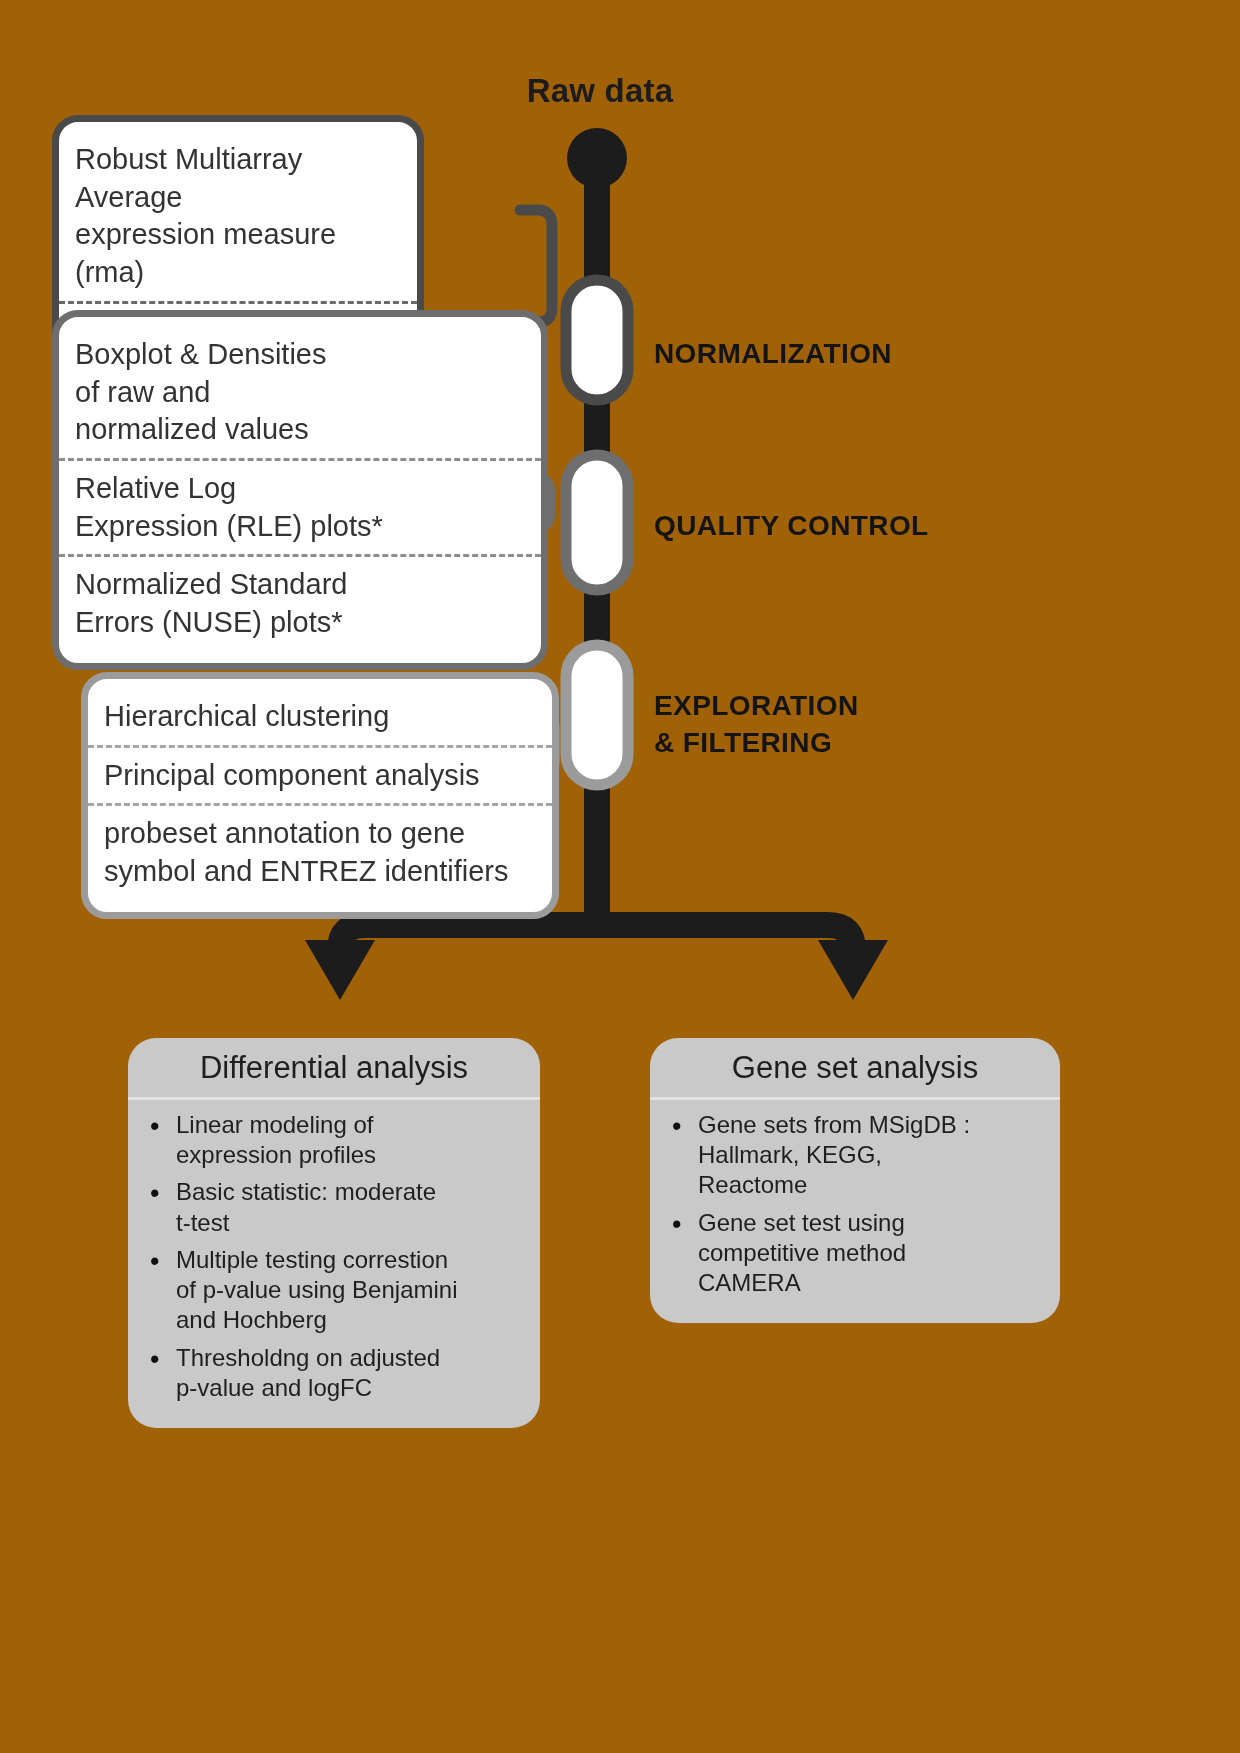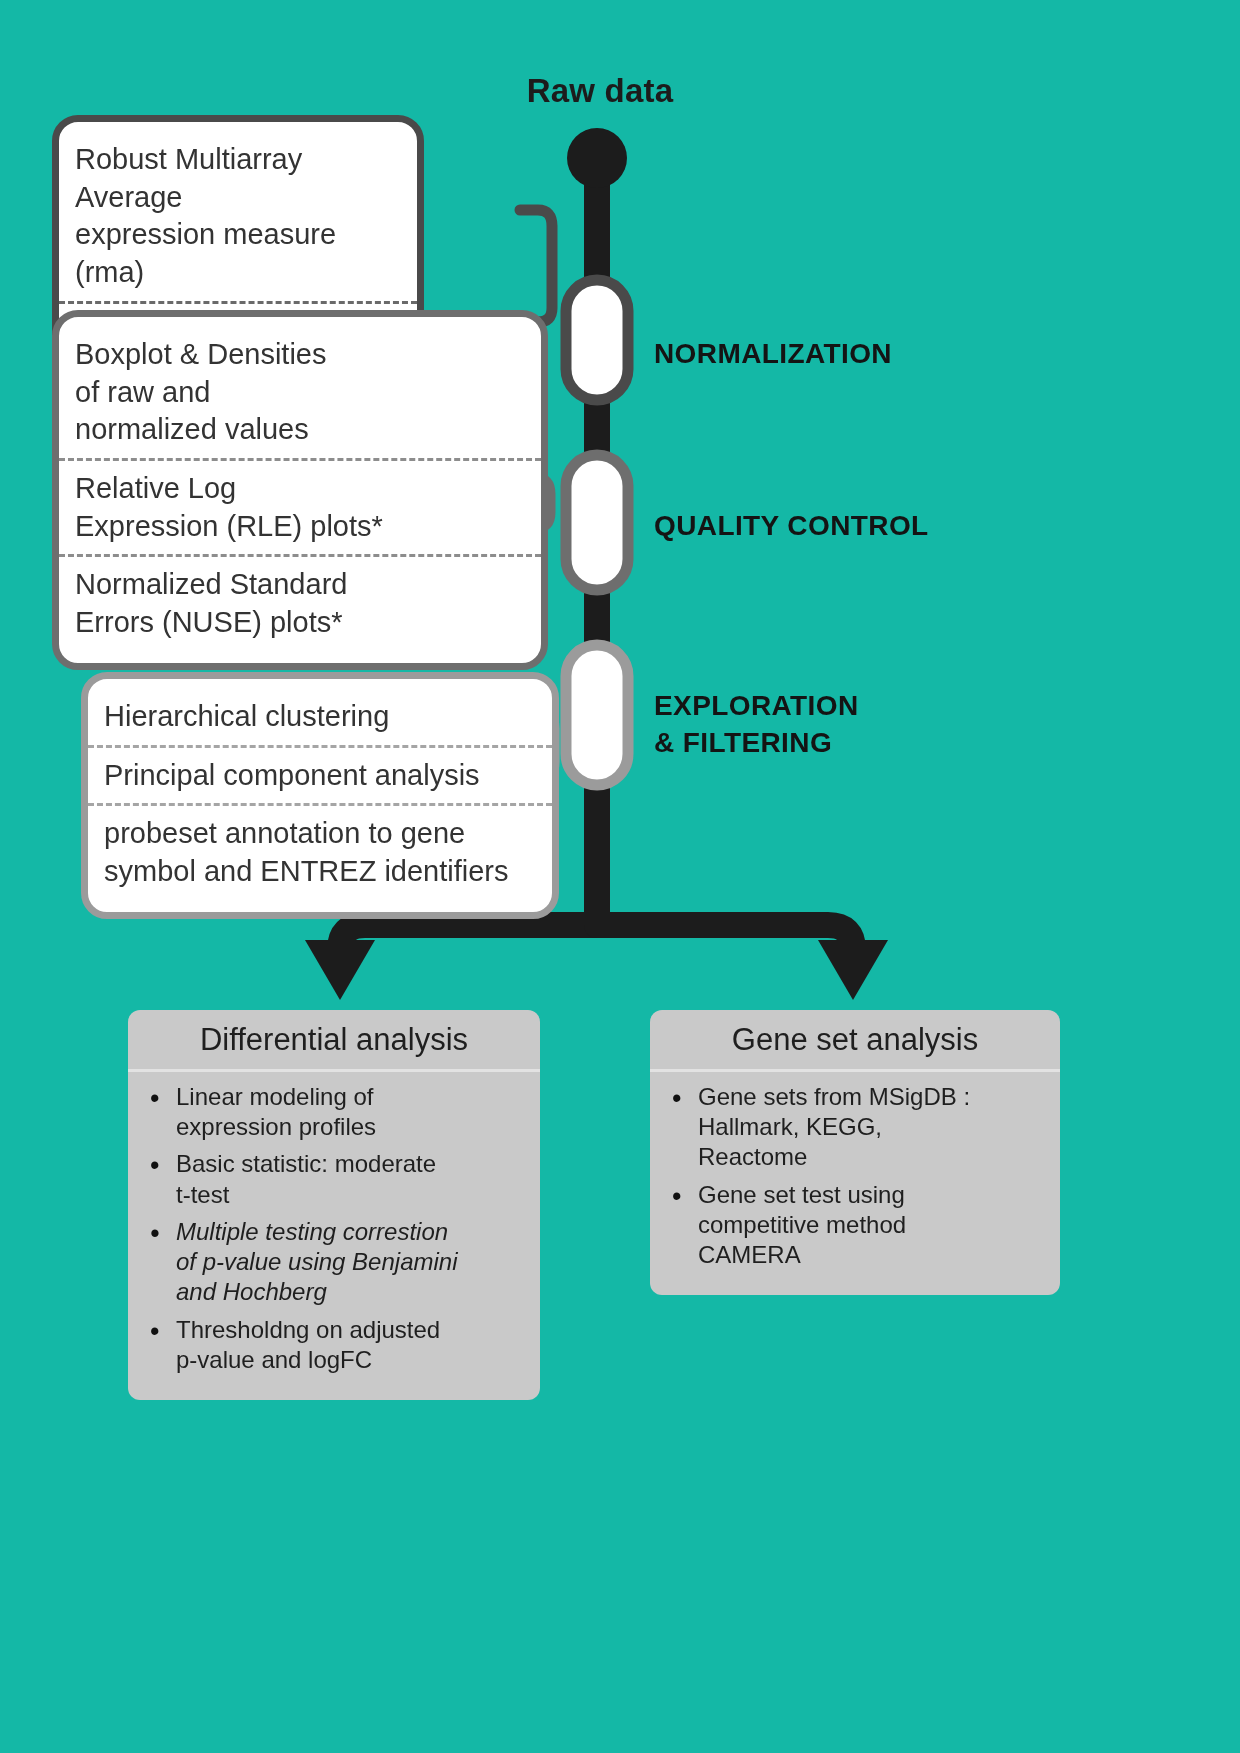--- a/index.html
+++ b/index.html
@@ -6,21 +6,21 @@
   body{
     font-family:"Liberation Sans", sans-serif;
     color:#2b2b2b;
     -webkit-font-smoothing:antialiased;
   }
   #page{
     position:relative;
     width:1240px;
     height:1753px;
     overflow:hidden;
-    background:#14b8a6;
+    background:#a16207;
   }
   
   #spine{
     position:absolute;
     left:0; top:0;
     width:1240px; height:1753px;
     pointer-events:none;
   }
   
   #raw-data-title{
@@ -65,22 +65,23 @@
     letter-spacing:.4px;
     color:#141414;
     line-height:1.32;
     white-space:pre-line;
   }
   
   .panel{
     position:absolute;
     box-sizing:border-box;
     background:#c9c9c9;
-    border-radius:12px;
+    border-radius:28px;
     overflow:hidden;
+    margin-top:28px;
   }
   .panel-title{
     font-size:31px;
     color:#1f1f1f;
     text-align:center;
     padding:12px 10px 11px 10px;
     border-bottom:3px solid #e2e2e2;
   }
   .panel-list{
     margin:0;
@@ -168,21 +169,21 @@
   <div class="stage-label" style="left:654px; top:688px;">EXPLORATION
 &amp; FILTERING</div>
 
   <div class="panel" style="left:128px; top:1010px; width:412px;">
     <div class="panel-title">Differential analysis</div>
     <ul class="panel-list">
       <li style="white-space:pre-line;">Linear modeling of
 expression profiles</li>
       <li style="white-space:pre-line;">Basic statistic: moderate
 t-test</li>
-      <li style="white-space:pre-line;font-style:italic;">Multiple testing correstion
+      <li style="white-space:pre-line;">Multiple testing correstion
 of p-value using Benjamini
 and Hochberg</li>
       <li style="white-space:pre-line;">Thresholdng on adjusted
 p-value and logFC</li>
     </ul>
   </div>
 
   <div class="panel" style="left:650px; top:1010px; width:410px;">
     <div class="panel-title">Gene set analysis</div>
     <ul class="panel-list">

